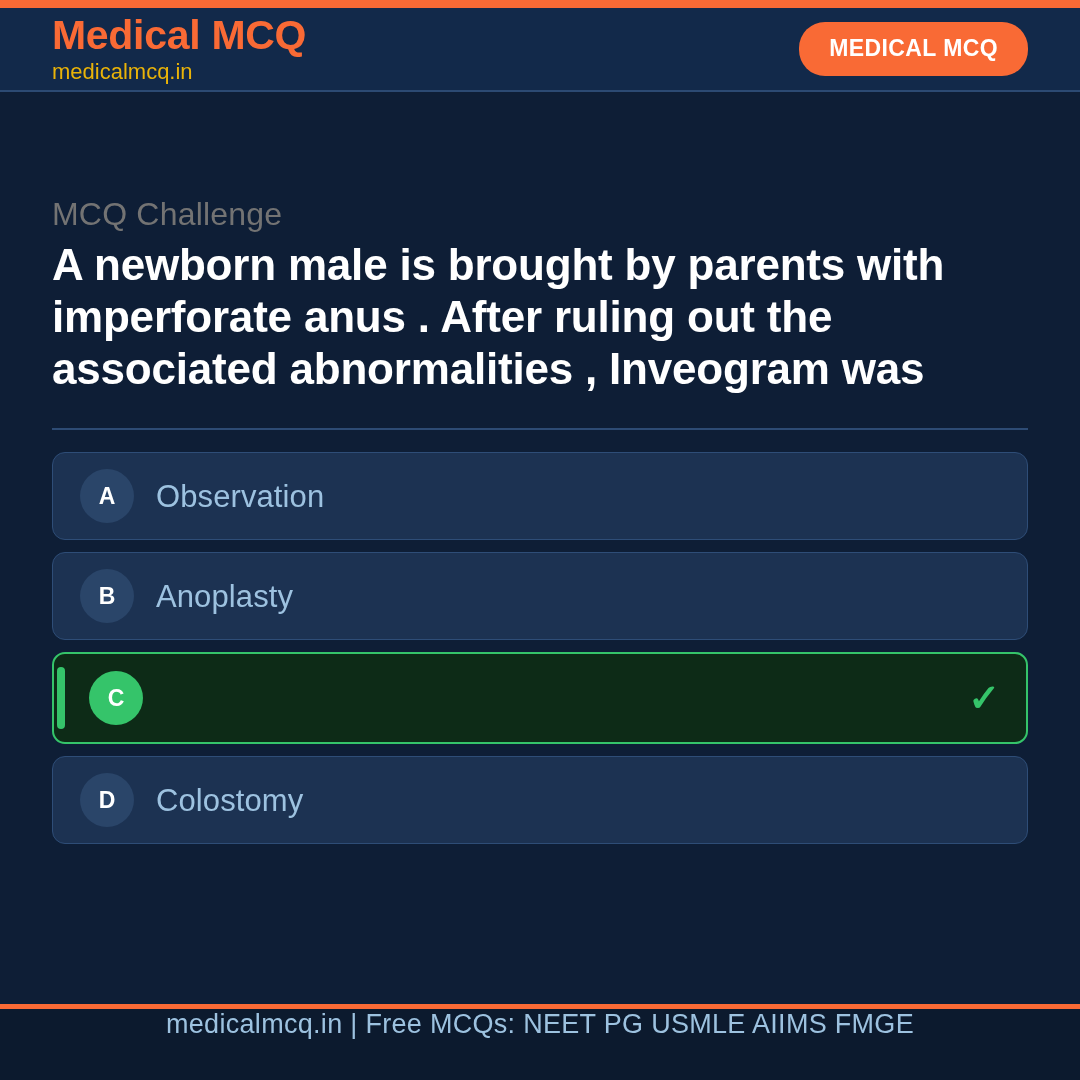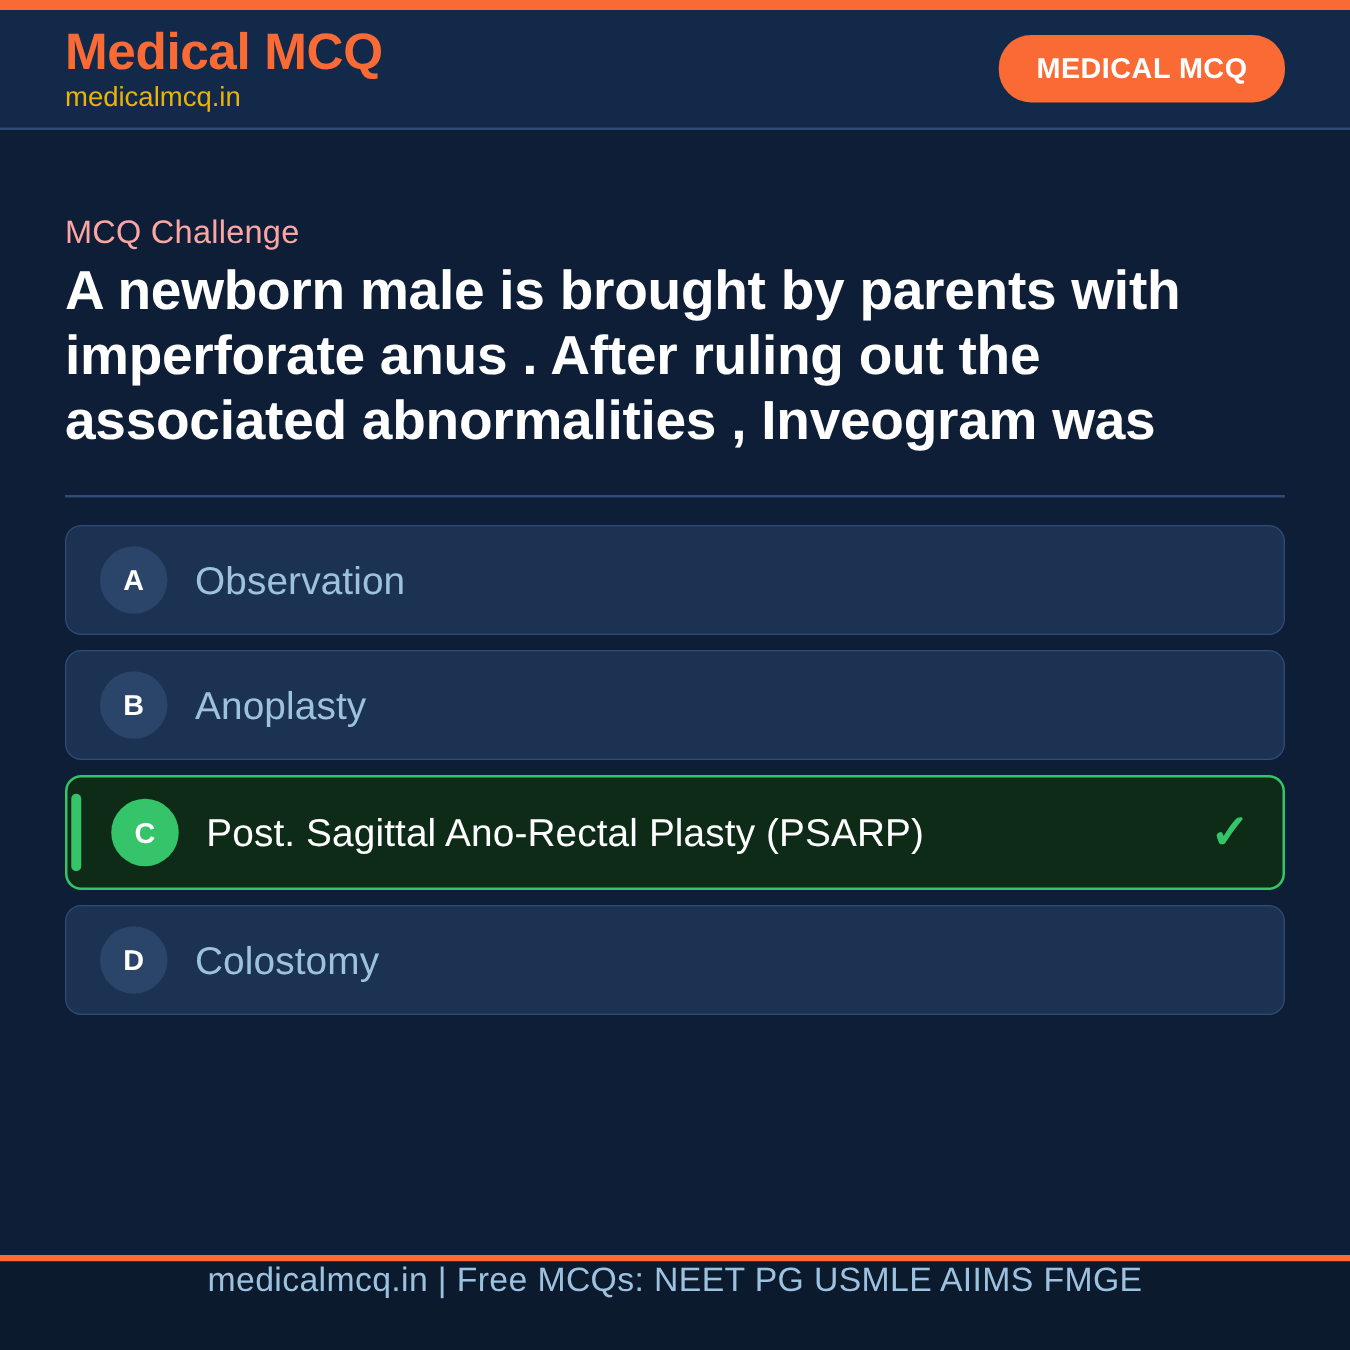--- a/index.html
+++ b/index.html
@@ -18,21 +18,21 @@
 
   
   .top-accent {
     height: 8px;
     width: 100%;
     background: #f96a35;
   }
 
   
   .header {
-    height: 96px;
+    height: 84px;
     background: #12294a;
     position: relative;
     padding: 0 52px;
     display: flex;
     align-items: center;
     justify-content: space-between;
     border-bottom: 2px solid #2c4a73;
   }
 
   .brand-block { display: flex; flex-direction: column; justify-content: center; }
@@ -63,23 +63,23 @@
     white-space: nowrap;
   }
 
   
   .main {
     padding: 0 52px;
     position: relative;
   }
 
   .eyebrow {
-    font-size: 26px;
-    color: #fca5a5;
-    margin-top: 66px;
+    font-size: 32px;
+    color: #737373;
+    margin-top: 104px;
     letter-spacing: 0.2px;
   }
 
   .question {
     margin-top: 6px;
     font-size: 44px;
     font-weight: bold;
     color: #ffffff;
     line-height: 1.185;
     letter-spacing: -0.2px;
@@ -215,21 +215,20 @@
     </div>
 
     <div class="option">
       <div class="badge">B</div>
       <div class="option-text">Anoplasty</div>
     </div>
 
     <div class="option correct">
       <div class="accent-bar"></div>
       <div class="badge">C</div>
-      <div class="option-text">Post. Sagittal Ano-Rectal Plasty (PSARP)</div>
       <div class="check">✓</div>
     </div>
 
     <div class="option">
       <div class="badge">D</div>
       <div class="option-text">Colostomy</div>
     </div>
 
   </div>
 </div>

